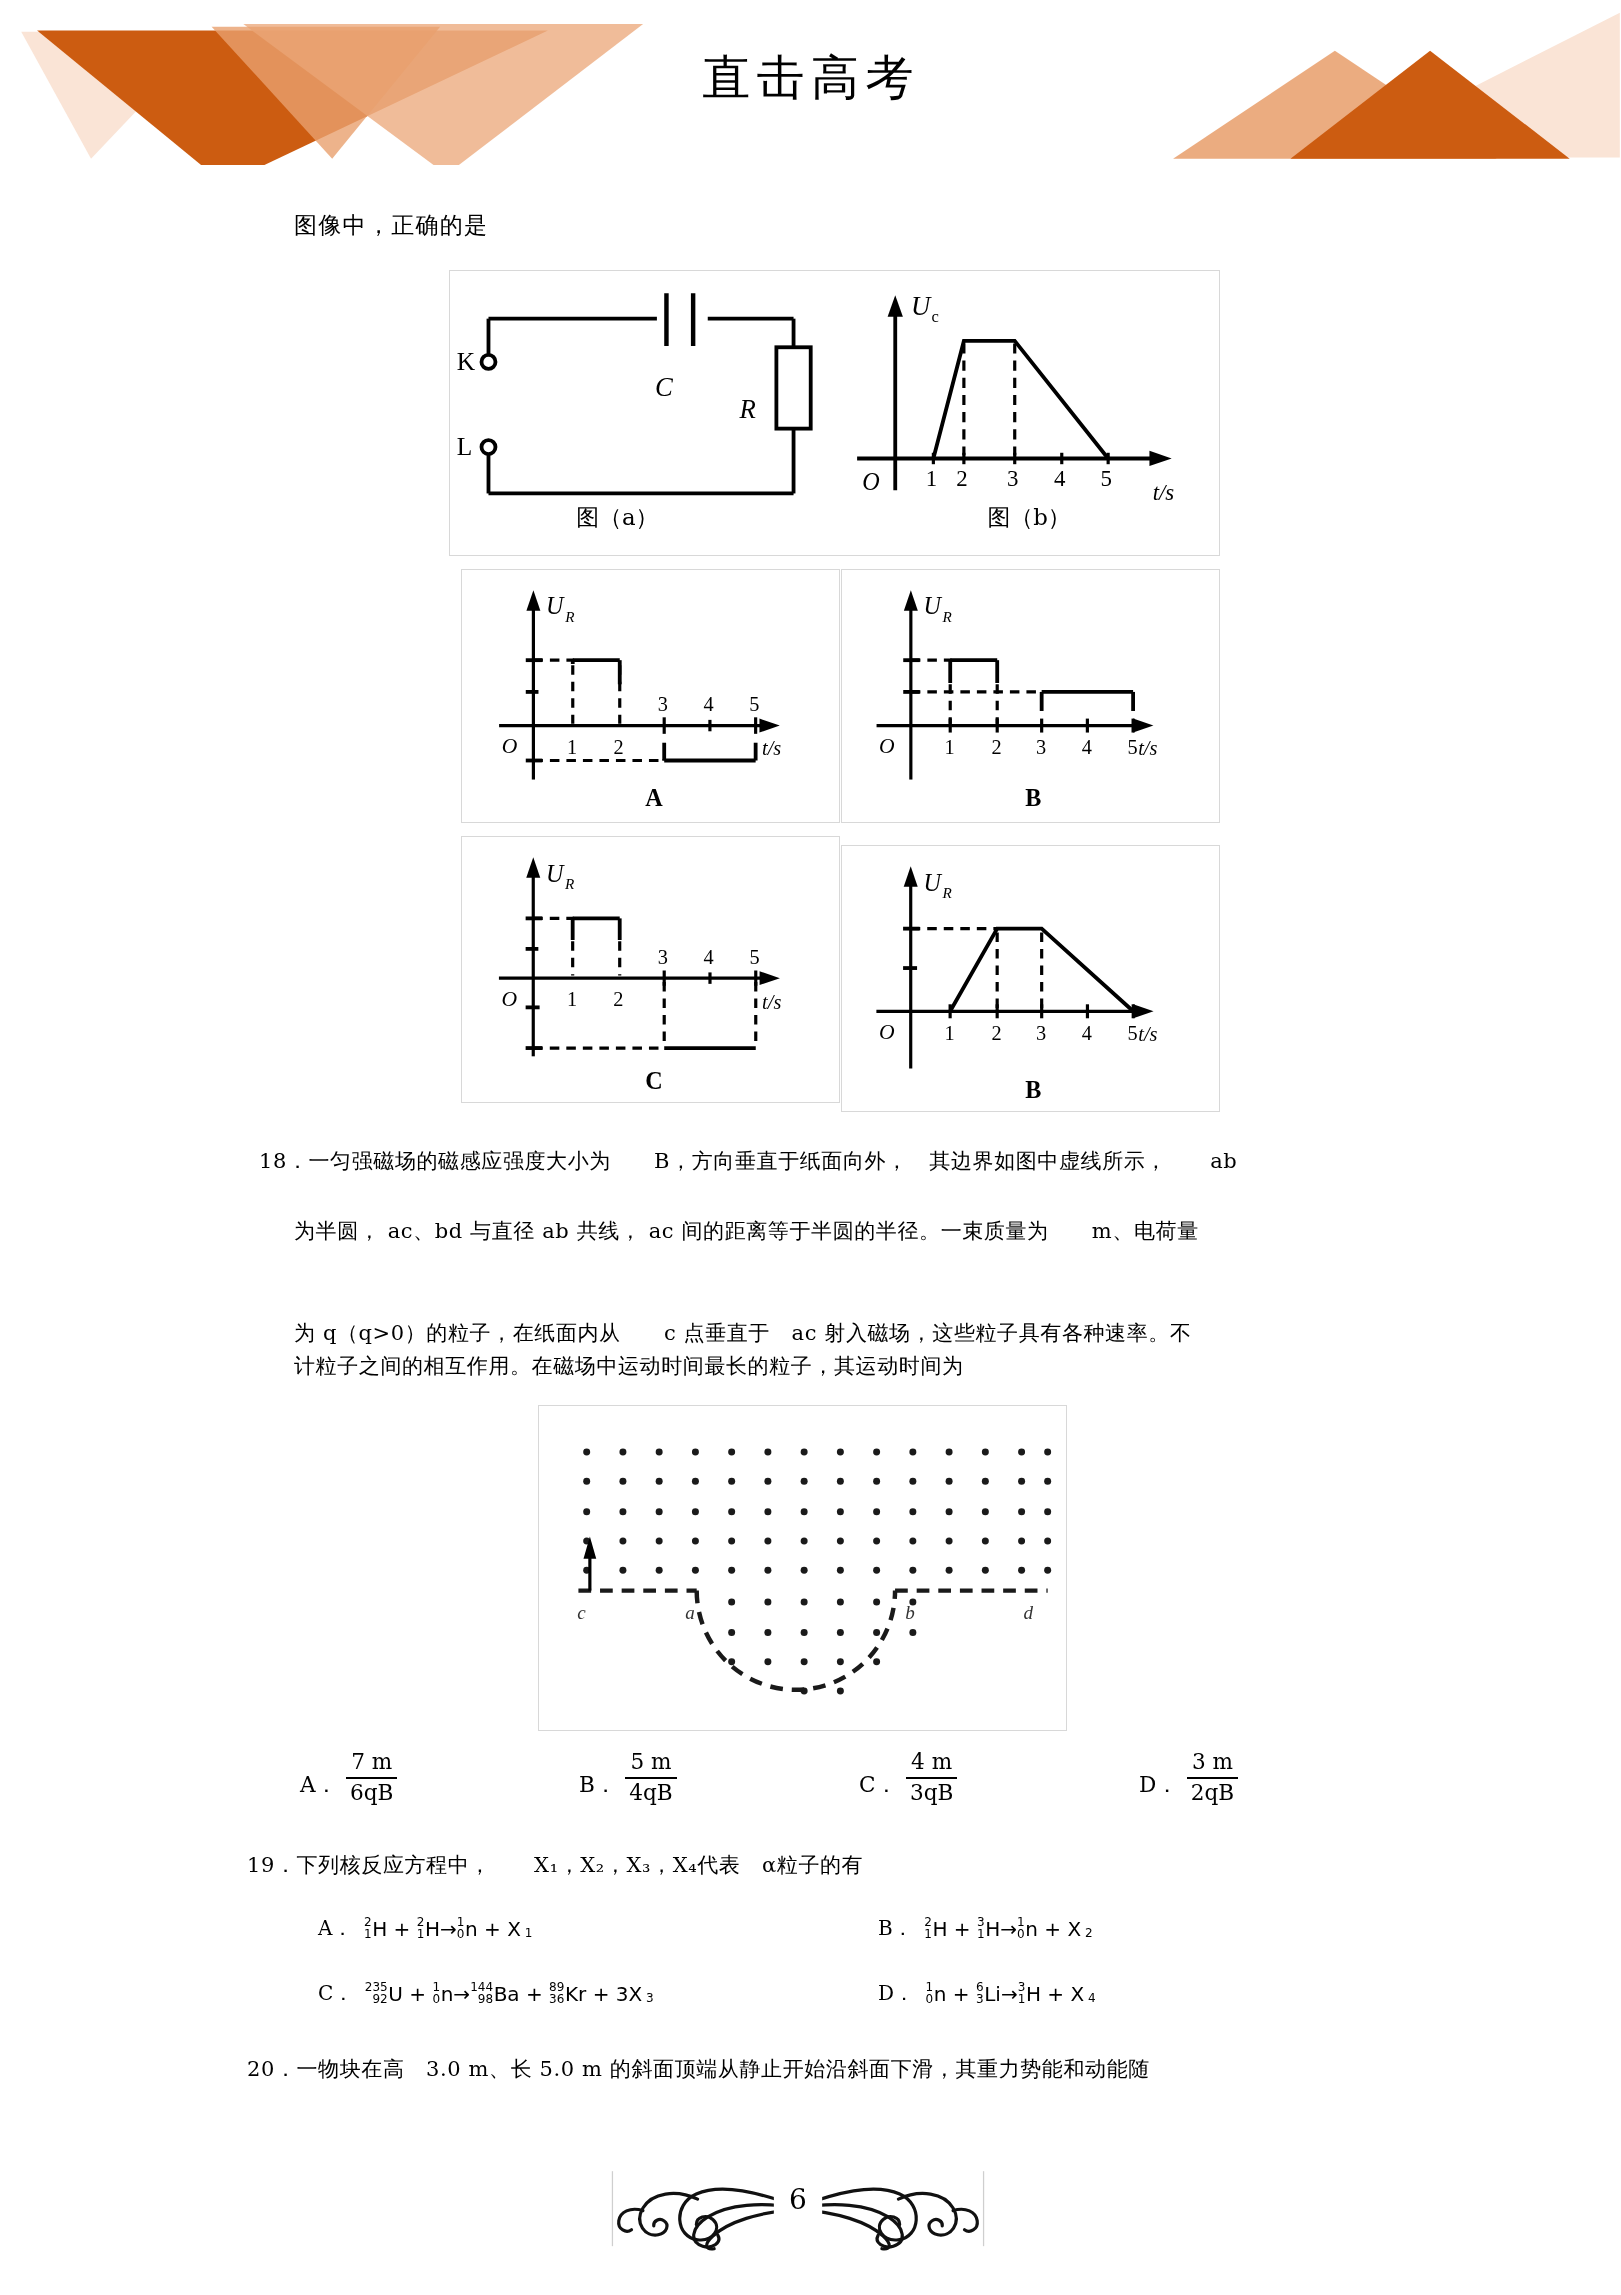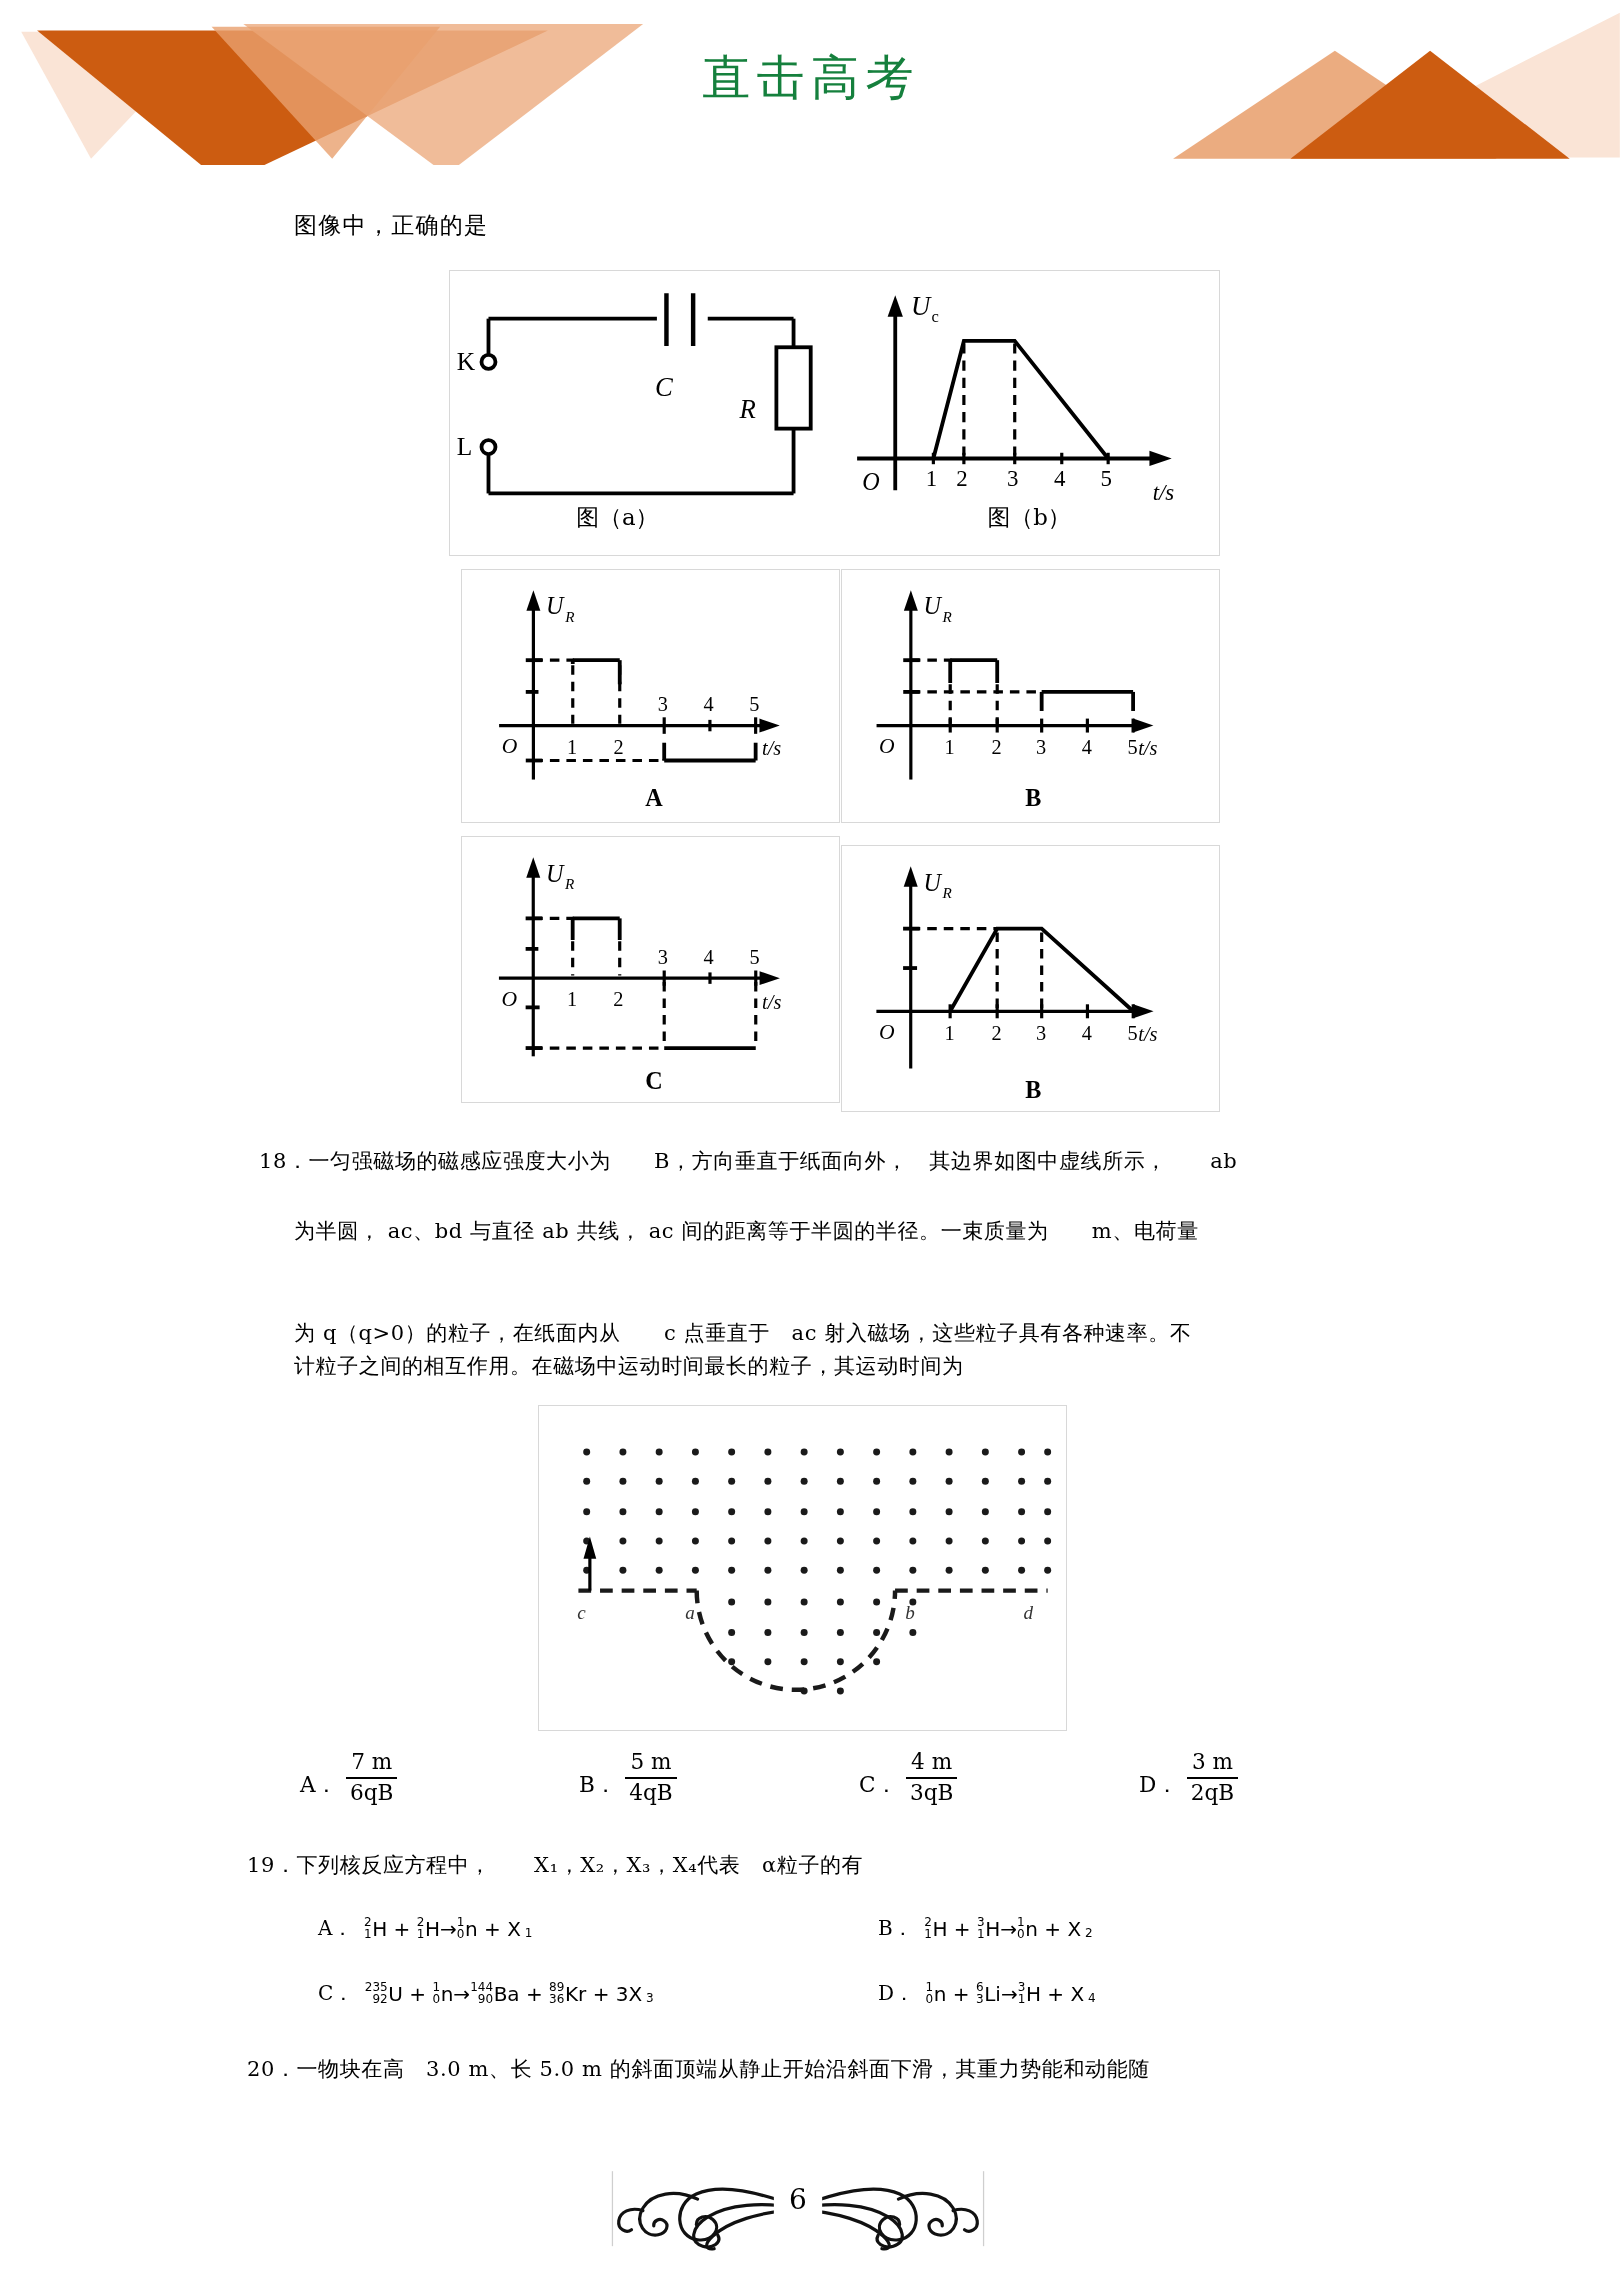--- a/index.html
+++ b/index.html
@@ -3,21 +3,21 @@
 <meta charset="utf-8">
 <style>
   html,body{margin:0;padding:0;background:#ffffff;}
   body{width:1622px;height:2295px;position:relative;font-family:"Liberation Serif",serif;color:#000;}
 
   
   .banner{position:absolute;left:0;top:0;width:1622px;height:165px;overflow:hidden;}
   .banner svg{display:block;}
   .banner-title{position:absolute;left:0;top:46px;width:1622px;text-align:center;
      font-family:"DejaVu Serif","Liberation Serif",serif;font-size:48px;letter-spacing:6.4px;
-     font-weight:400;color:#15803d;}
+     font-weight:400;color:#000000;}
 
   
   .page{position:absolute;left:0;top:8px;width:1622px;height:2002px;padding-left:32px;}
 
   .lead-text{position:absolute;left:294px;top:202px;font-size:23px;letter-spacing:1.3px;
       font-family:"DejaVu Serif","Liberation Serif",serif;}
 
   
   .fig-box{position:absolute;border:0.6px solid #d8d8d8;background:#fff;box-sizing:border-box;}
   #fig-top   {left:449px; top:262px;  width:771px; height:286px;}
@@ -588,21 +588,21 @@
       <span>U</span>
     <span>&nbsp;+&nbsp;</span>
     <span class="iso">
         <span>1</span>
         <span>0</span>
       </span>
       <span>n</span>
     <span>→</span>
     <span class="iso">
         <span>144</span>
-        <span>90</span>
+        <span>98</span>
       </span>
       <span>Ba</span>
     <span>&nbsp;+&nbsp;</span>
     <span class="iso">
         <span>89</span>
         <span>36</span>
       </span>
       <span>Kr</span>
     <span>&nbsp;+&nbsp;</span>
     <span>3X</span>

